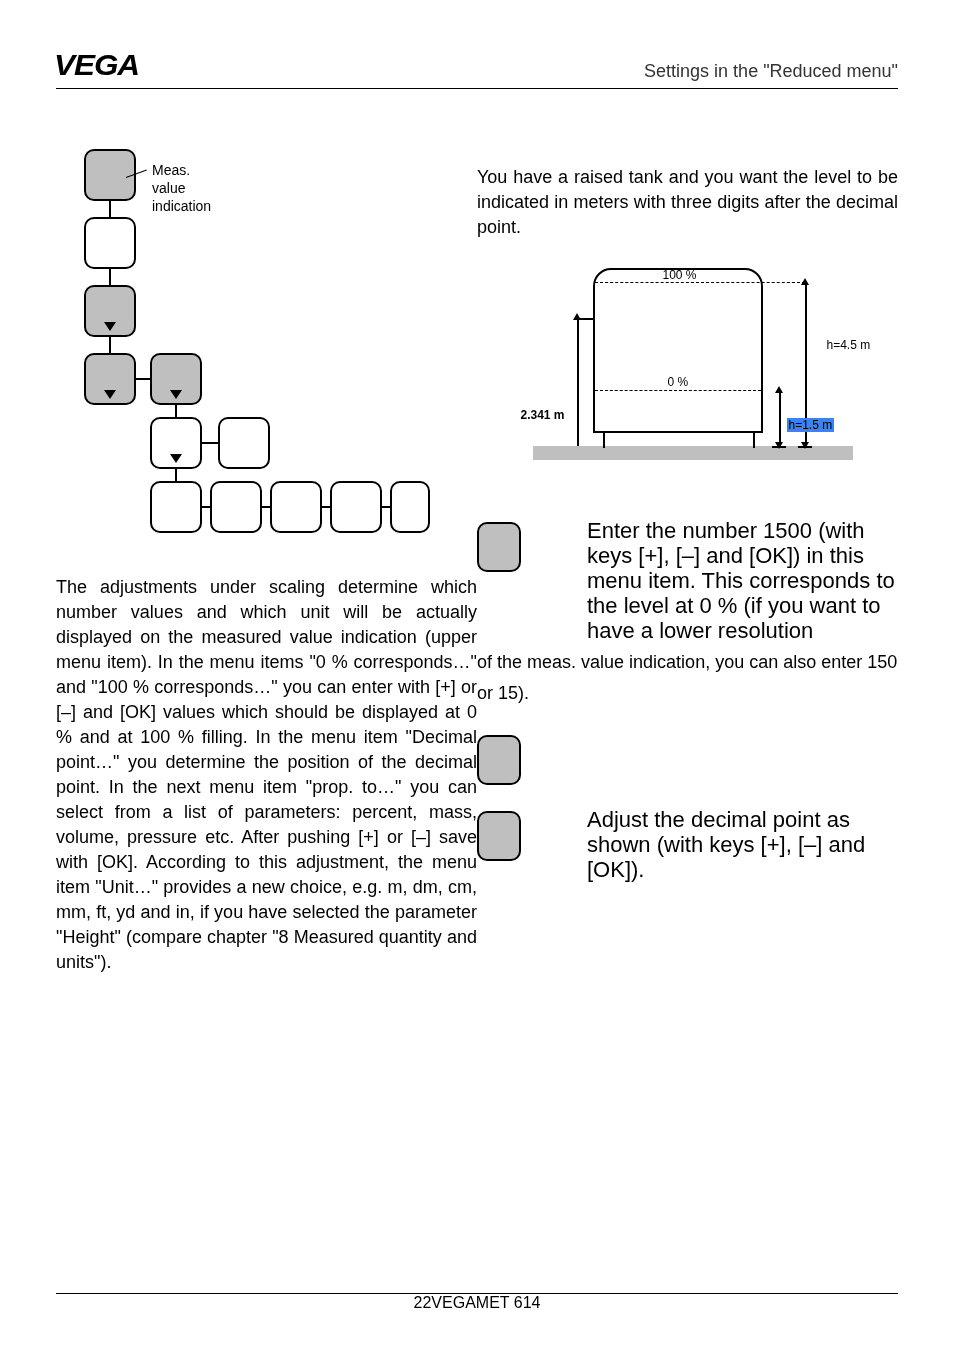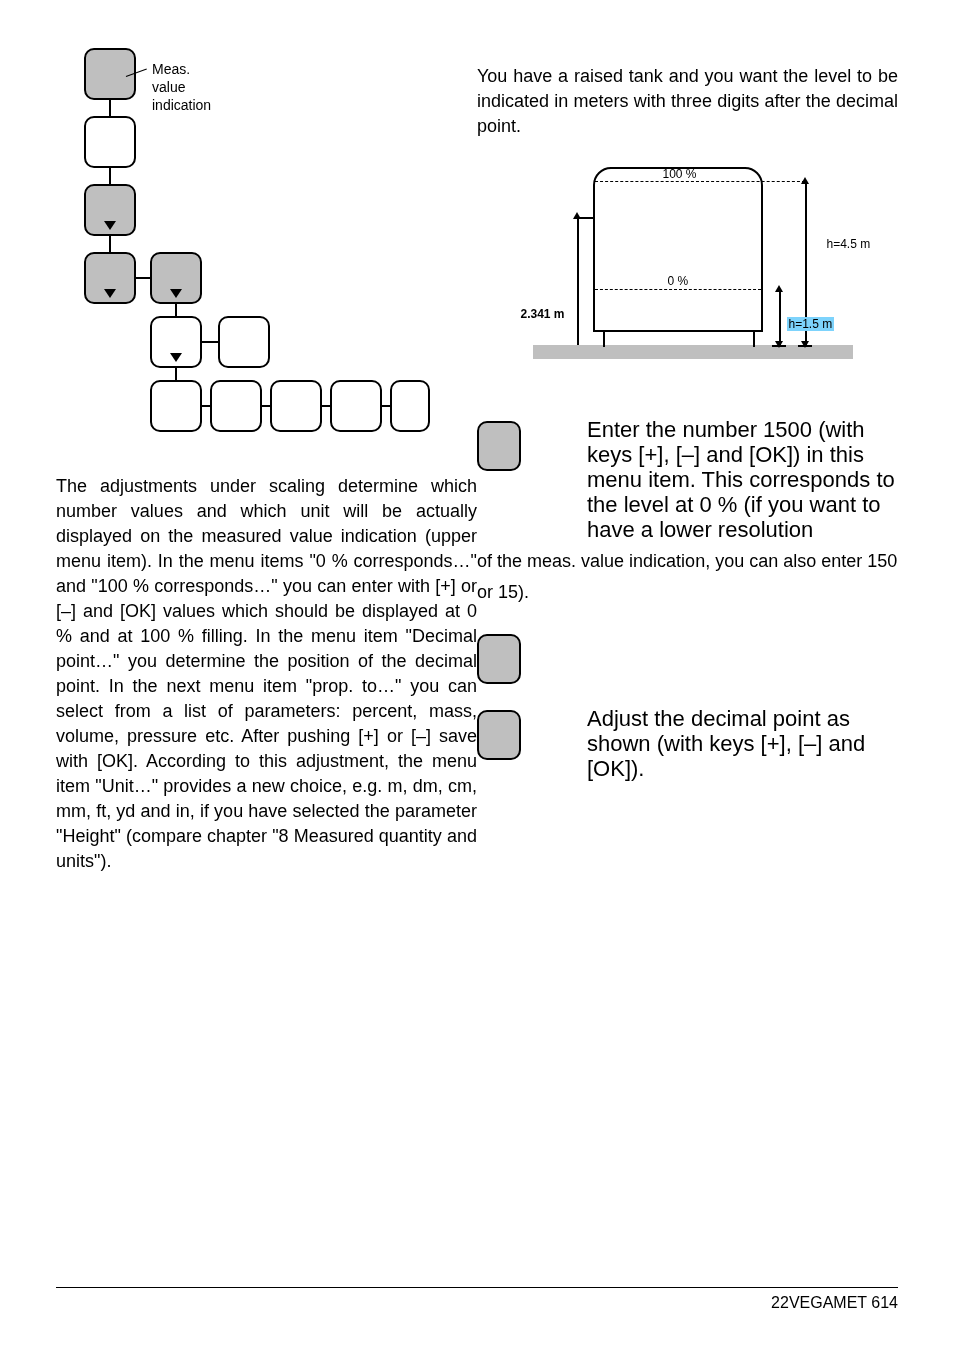--- a/index.html
+++ b/index.html
@@ -24,27 +24,31 @@
   .ground { position: absolute; left: 30px; top: 188px; width: 320px; height: 14px; background: #bfbfbf; }
   .legs { position: absolute; top: 175px; width: 2px; height: 15px; background: #000; }
   .dash { position: absolute; border-top: 1.5px dashed #000; }
   .tank-lbl { position: absolute; font-size: 12px; }
   .arrowhead-up { position: absolute; width: 0; height: 0; border-left: 4px solid transparent; border-right: 4px solid transparent; border-bottom: 7px solid #000; }
   .arrowhead-down { position: absolute; width: 0; height: 0; border-left: 4px solid transparent; border-right: 4px solid transparent; border-top: 7px solid #000; }
   .step { display: flex; gap: 18px; margin-bottom: 22px; }
   .step-box { flex: 0 0 44px; width: 44px; height: 50px; border: 2px solid #000; border-radius: 10px; background: #bfbfbf; margin-top: 4px; }
   .step-text { font-size: 22px; line-height: 25px; font-weight: 300; margin-left: 48px; }
   .step-cont { font-size: 18px; line-height: 31px; font-weight: 300; margin-top: -18px; margin-bottom: 22px; }
-  .footer { position: absolute; left: 56px; right: 56px; bottom: 40px; border-top: 1px solid #000; padding-top: 6px; display: flex; justify-content: flex-end; font-size: 16px; font-weight: 300; }
+  .footer { position: absolute; left: 56px; right: 56px; bottom: 40px; border-top: 1px solid #000; display: flex; justify-content: center; font-size: 16px; font-weight: 300; }
 </style>
 </head>
 <body>
 
 <div class="page">
 
+  <div class="header">
+    <div class="logo">VEGA</div>
+    <div class="header-title">Settings in the "Reduced menu"</div>
+  </div>
 
   <div class="cols">
 
     <div class="col">
 
       <div class="menu-tree">
 
         <div class="mbox" style="left:28px; top:0;"></div>
         <div class="vline line" style="left:53px; top:52px; height:16px;"></div>
 
@@ -113,21 +117,21 @@
         <div class="vline line" style="left:302px; top:24px; height:164px;"></div>
         <div class="arrowhead-up" style="left:298px; top:20px;"></div>
         <div class="arrowhead-down" style="left:298px; top:184px;"></div>
         <div class="hline line" style="left:295px; top:188px; width:14px;"></div>
         <div class="tank-lbl" style="left:324px; top:80px;">h=4.5 m</div>
 
         <div class="vline line" style="left:276px; top:132px; height:56px;"></div>
         <div class="arrowhead-up" style="left:272px; top:128px;"></div>
         <div class="arrowhead-down" style="left:272px; top:184px;"></div>
         <div class="hline line" style="left:269px; top:188px; width:14px;"></div>
-        <div class="tank-lbl" style="left:284px; top:160px; background:#7dd3fc; padding:0 2px;">h=1.5 m</div>
+        <div class="tank-lbl" style="left:284px; top:160px; background:#3b82f6; padding:0 2px;">h=1.5 m</div>
       </div>
 
       <div class="step">
         <div class="step-box"></div>
         <div class="step-text">Enter the number 1500 (with keys [+], [–] and [OK]) in this menu item. This corresponds to the level at 0 % (if you want to have a lower resolution</div>
       </div>
       <p class="step-cont">of the meas. value indication, you can also enter 150 or 15).</p>
 
       <div class="step">
         <div class="step-box"></div>

